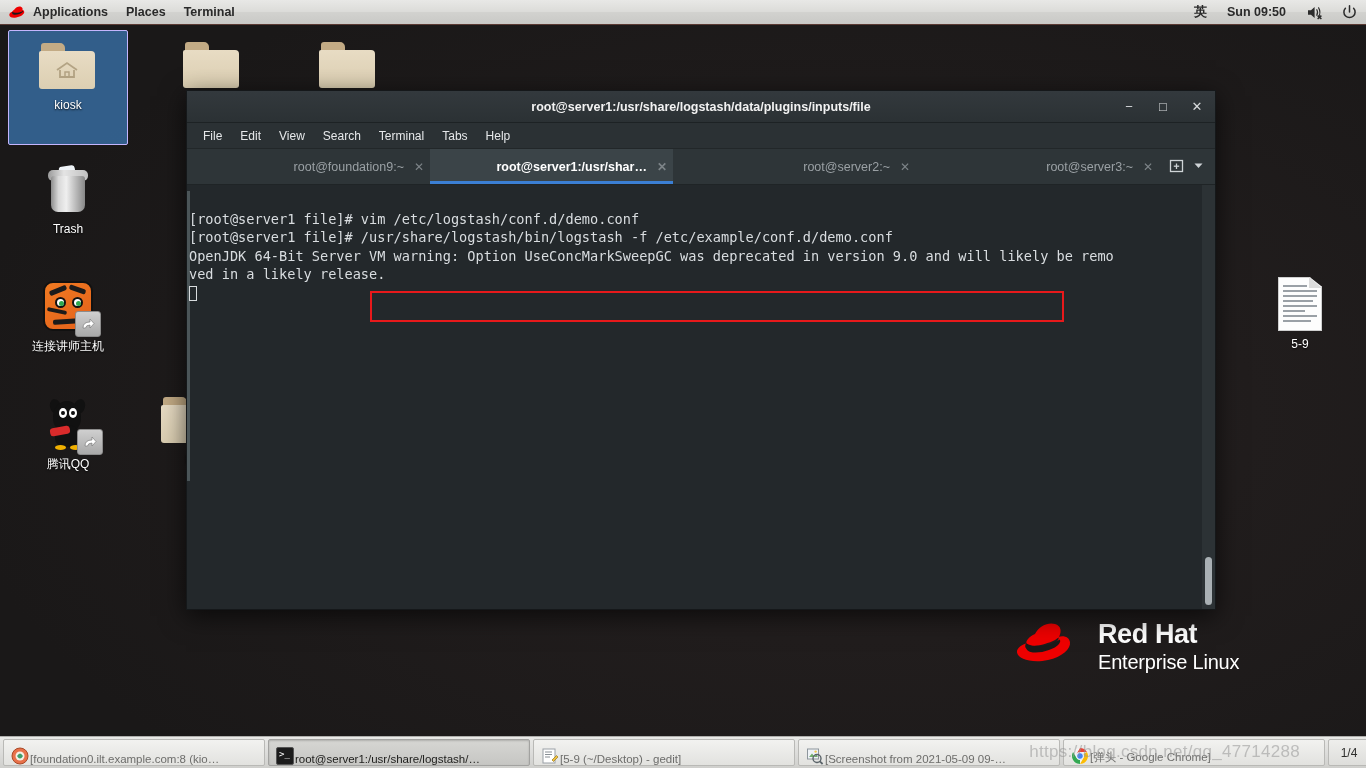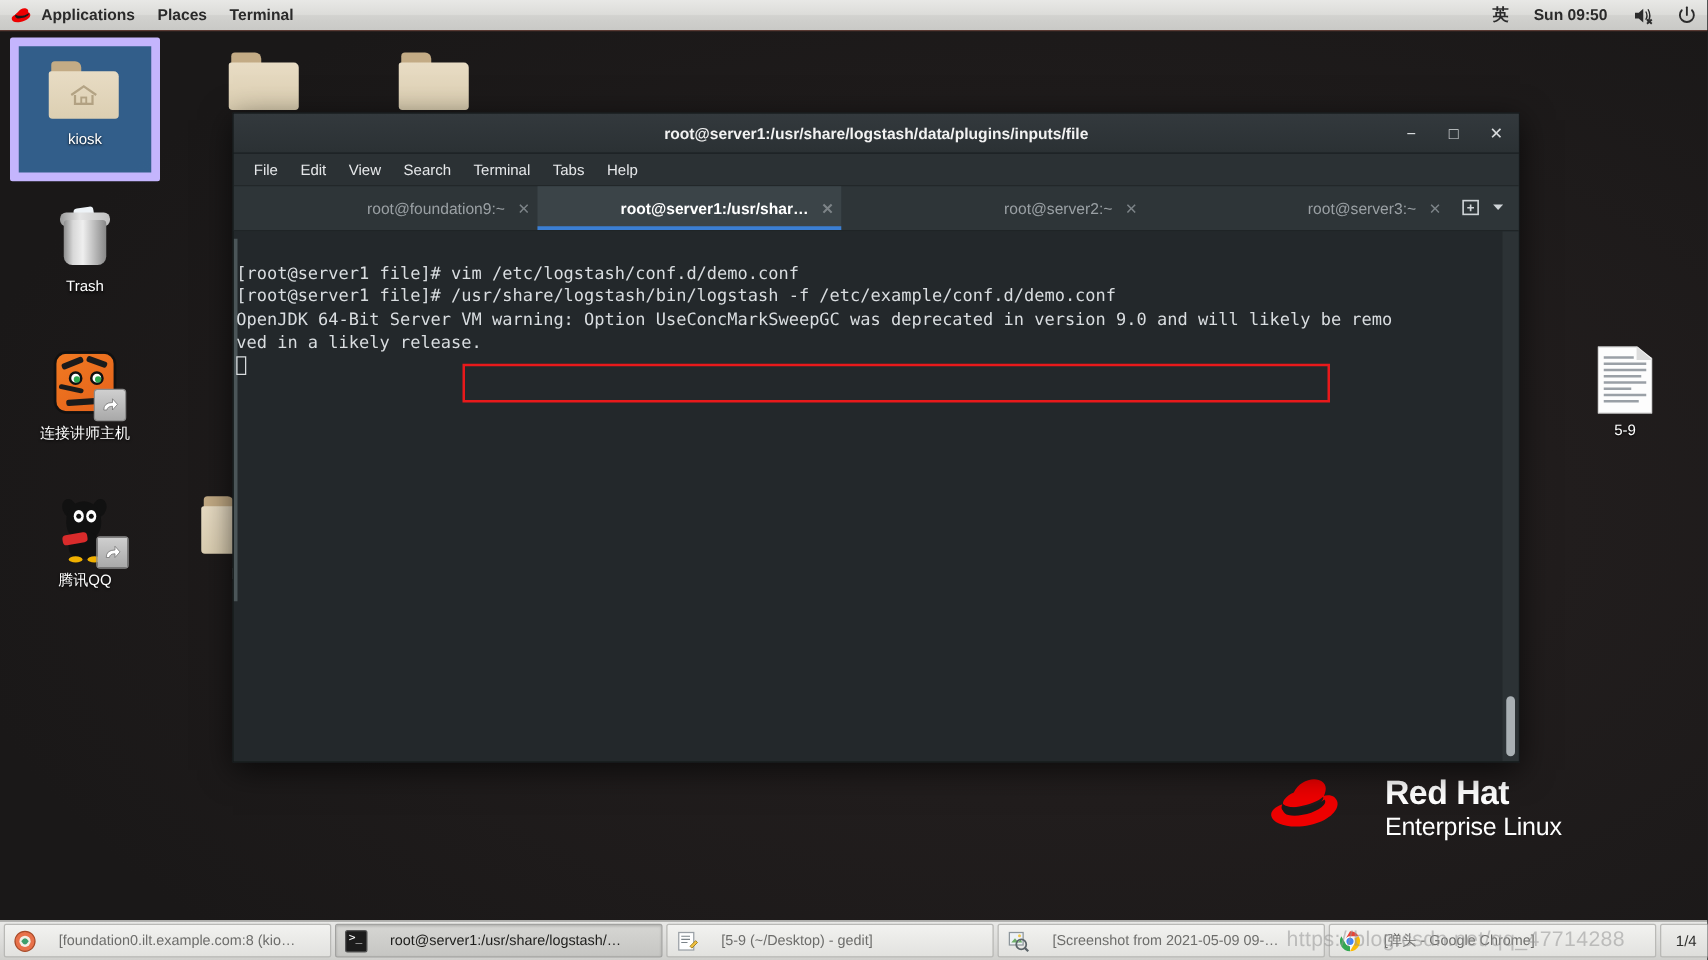--- a/index.html
+++ b/index.html
@@ -46,21 +46,21 @@
   }
   .dicon .glyph { width: 58px; height: 58px; position: relative; }
   .dicon .lbl {
     margin-top: 4px; font-size: 12px; color: #ffffff;
     text-align: center; line-height: 1.2;
     text-shadow: 0 1px 2px rgba(0,0,0,0.9);
     max-width: 116px; word-break: break-all;
   }
   .dicon.selected {
     background: rgba(56,112,168,0.80);
-    border: 7px solid #c4b5fd;
+    border: 1px solid #c4b5fd;
     border-radius: 2px;
   }
 
   
   .folder { width: 56px; height: 46px; position: relative; margin-top: 7px; }
   .folder .tab {
     position: absolute; left: 2px; top: 0; width: 24px; height: 10px;
     background: #c3ab85; border-radius: 3px 5px 0 0;
   }
   .folder .body {
@@ -220,36 +220,36 @@
     background: #a9b0b4; border-radius: 4px;
   }
   #left-scroll-mark {
     position:absolute; left: 0px; top: 6px; width: 3px; height: 290px;
     background:#4b5558;
   }
 
   
   #rhel-brand {
     position: absolute; left: 1012px; top: 620px;
-    display: flex; align-items: center; gap: 24px;
+    display: flex; align-items: center; gap: 14px;
   }
   #rhel-brand .txt { color: #fff; line-height: 1.0; }
   #rhel-brand .l1 { font-size: 27px; font-weight: bold; letter-spacing: -0.4px; }
   #rhel-brand .l2 { font-size: 20px; font-weight: 400; letter-spacing: -0.2px; margin-top: 4px; }
 
   
   #taskbar {
     position: absolute; left: 0; bottom: 0; width: 1366px; height: 32px;
     background: linear-gradient(to bottom,#e9e9e7 0%, #dddddb 50%, #cfcfcc 100%);
     border-top: 1px solid #aeaeab;
     display: flex; align-items: center; padding: 2px 3px; gap: 3px;
   }
   .task {
     height: 27px; flex: 0 0 auto; width: 262px;
-    display: flex; align-items: center; gap: 18px; padding: 0 7px;
+    display: flex; align-items: flex-end; gap: 1px; padding: 0 7px;
     background: linear-gradient(to bottom,#f2f2f0,#e2e2df);
     border: 1px solid #b9b9b6; border-radius: 2px;
     font-size: 11.5px; color: #6d6d6b; cursor: default;
     overflow: hidden; white-space: nowrap;
   }
   .task.active {
     background: linear-gradient(to bottom,#d6d6d3,#c6c6c3);
     color: #1d1d1b; border-color: #a2a2a0;
     box-shadow: inset 0 1px 2px rgba(0,0,0,0.18);
   }

